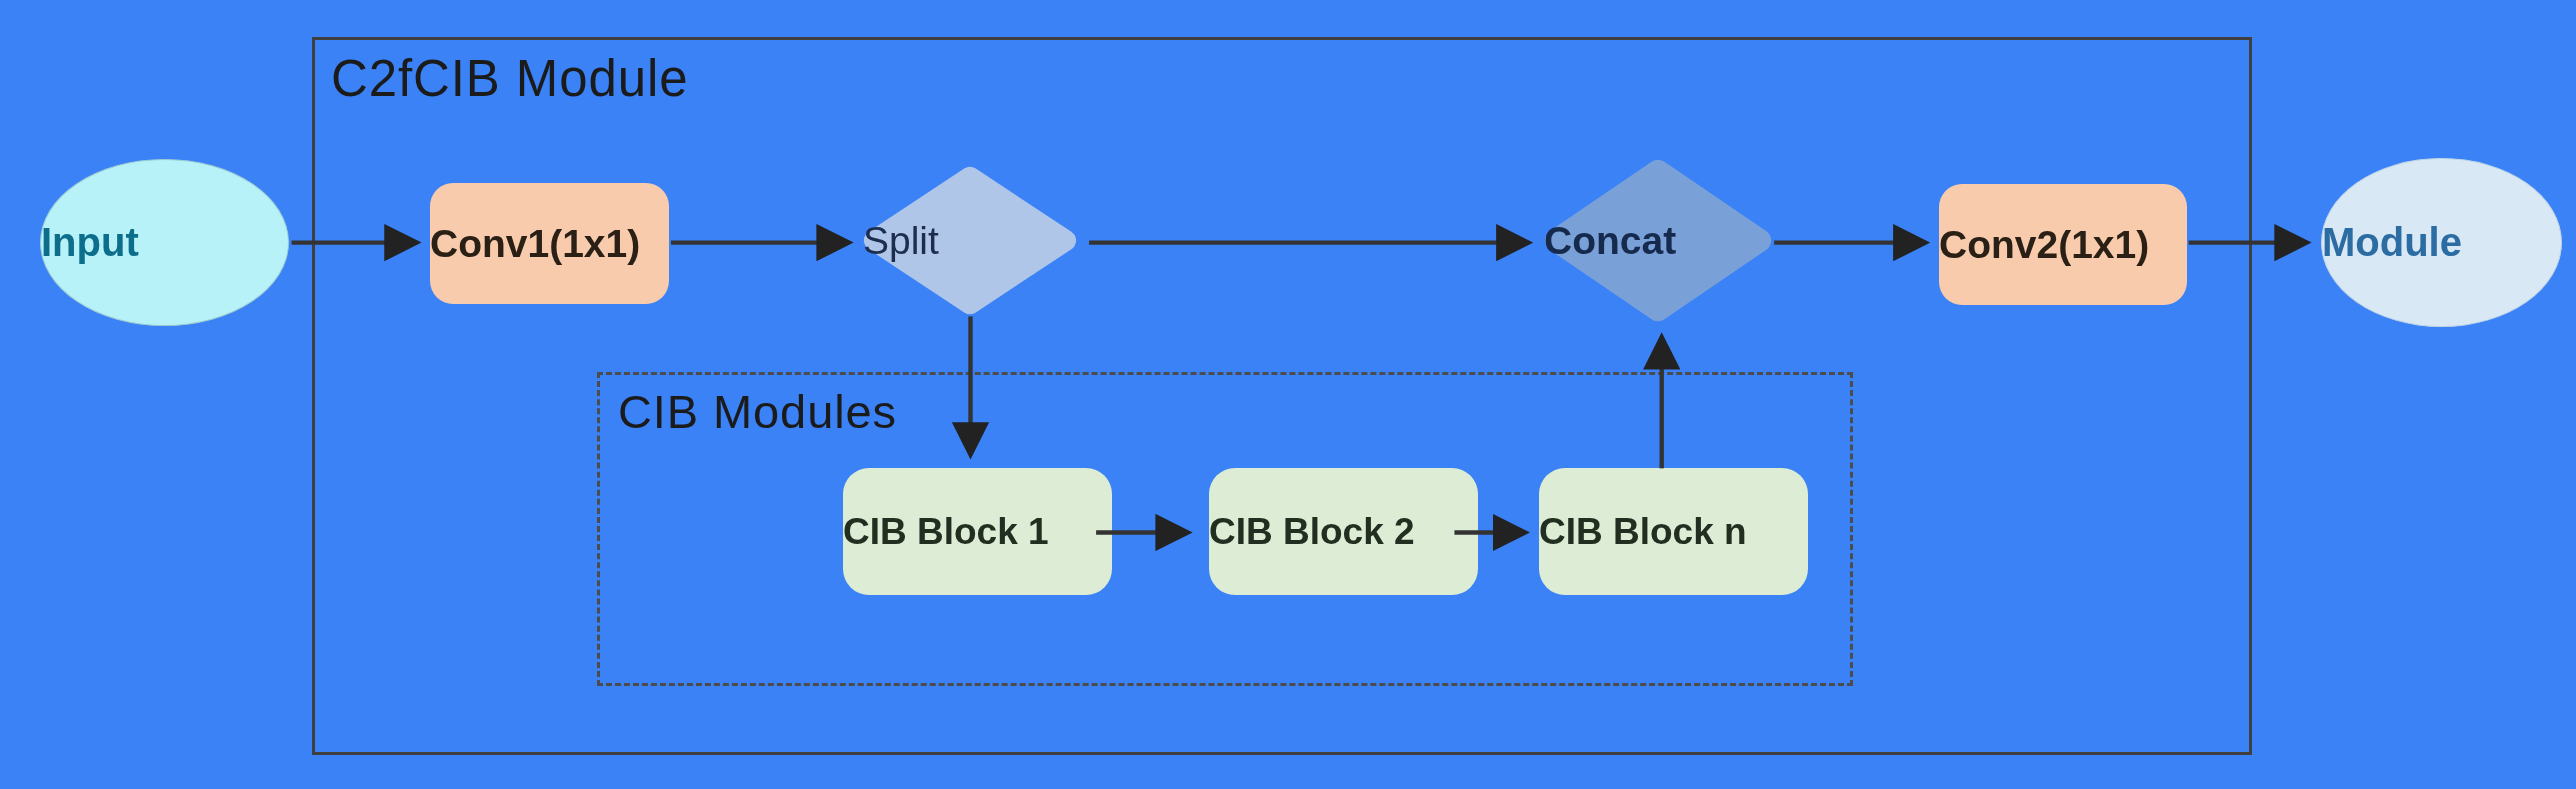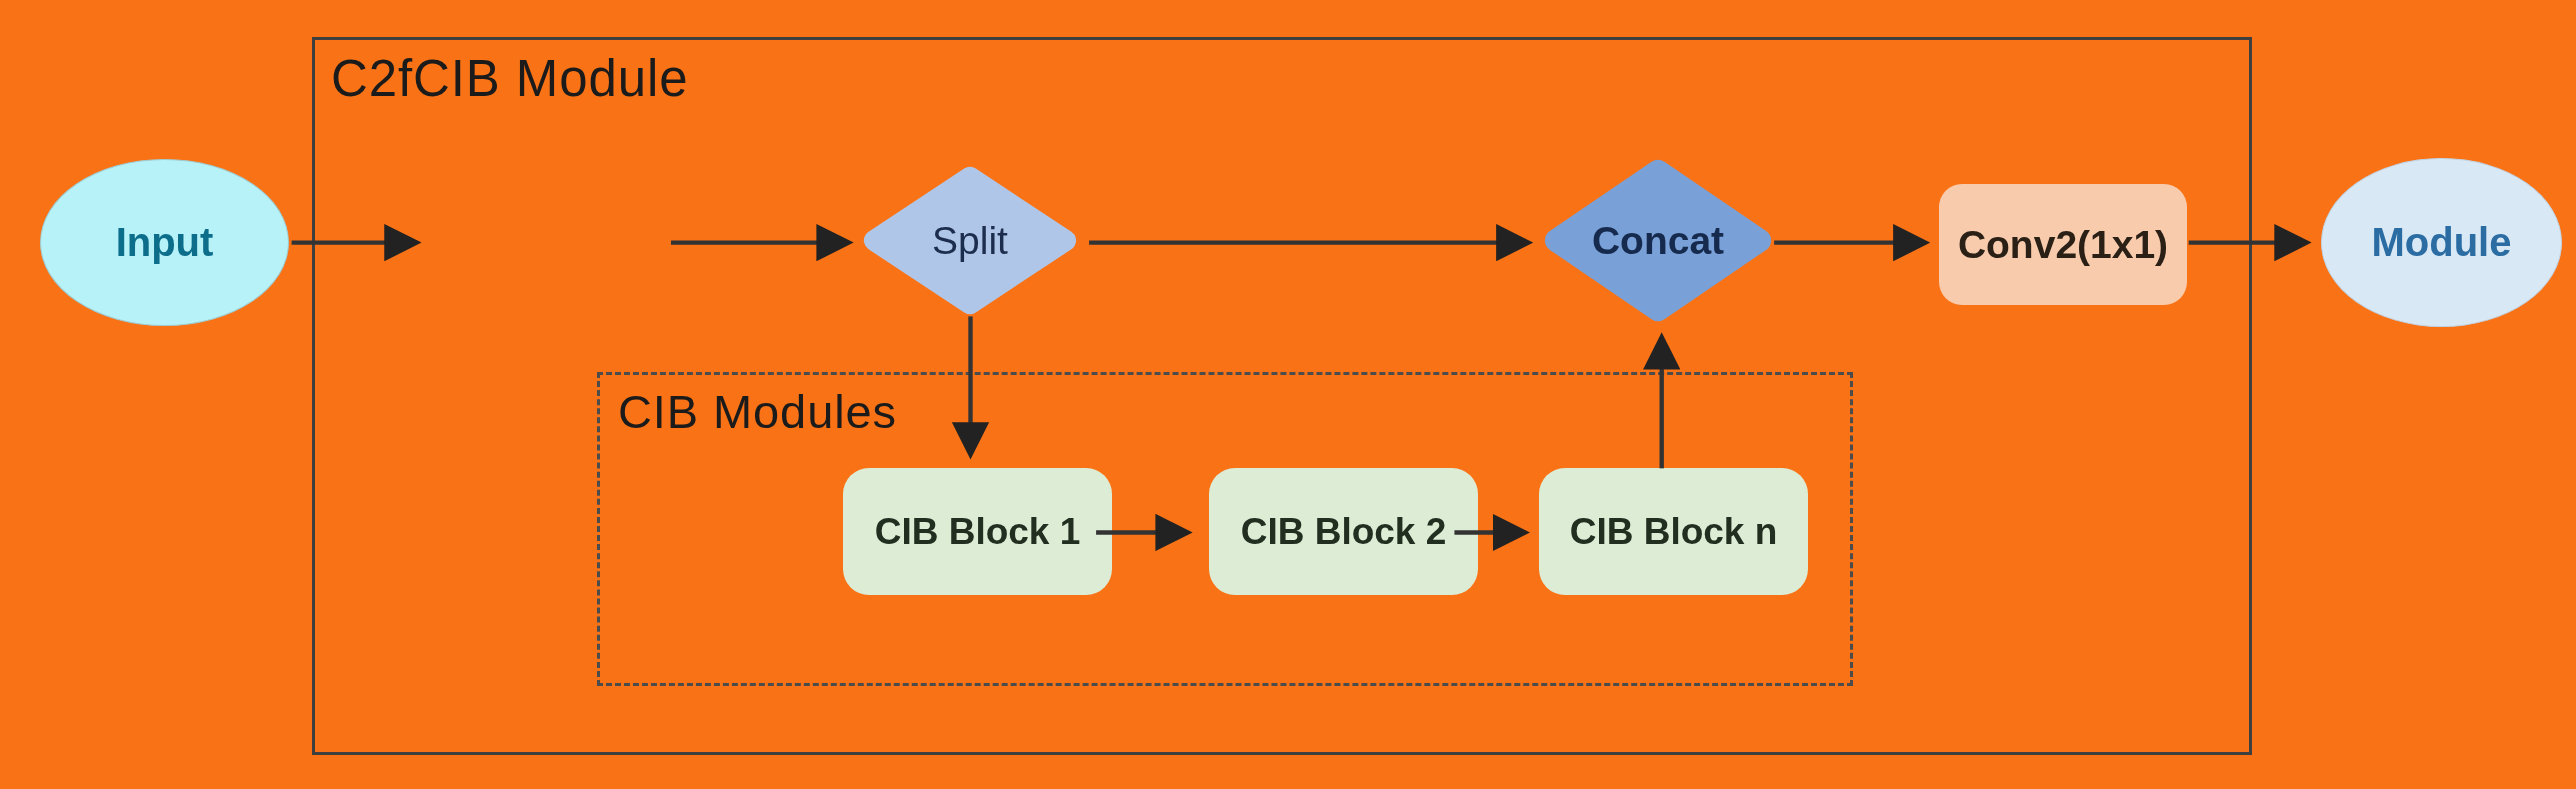--- a/index.html
+++ b/index.html
@@ -1,19 +1,19 @@
 <!DOCTYPE html>
 <html style="font-size:14px"><head>
 <meta charset="utf-8">
 <style>
   html,body{margin:0;padding:0;background:#ffffff;}
   .canvas{
     position:relative;
     width:2576px;height:790px;
-    background:#f97316;
+    background:#3b82f6;
     font-family:"Liberation Sans", sans-serif;
     overflow:hidden;
   }
   
   .outer-box{
     position:absolute;left:312px;top:37px;width:1940px;height:718px;
     border:3.5px solid #3f3f3f;background:transparent;box-sizing:border-box;
   }
   .outer-title{
     position:absolute;left:331px;top:49px;
@@ -22,21 +22,21 @@
   .dashed-box{
     position:absolute;left:597px;top:372px;width:1256px;height:314px;
     border:3.5px dashed #4c4c4c;box-sizing:border-box;background:transparent;
   }
   .dashed-title{
     position:absolute;left:618px;top:384px;
     font-size:47px;color:#1b1b1b;letter-spacing:0.9px;white-space:nowrap;
   }
   
   .node{
-    position:absolute;display:flex;align-items:center;justify-content:center;
+    position:absolute;display:flex;align-items:center;
     box-sizing:border-box;text-align:center;white-space:nowrap;
   }
   .node span{display:block;}
   
   .ellipse{border-radius:50%;}
   .input-node{
     left:40px;top:159px;width:249px;height:167px;
     background:#b6f2f8;border:1.8px solid #9fcdd3;
     color:#0d6e8c;font-size:40px;font-weight:700;
   }
@@ -86,20 +86,23 @@
   <div class="outer-box"></div>
   <div class="outer-title">C2fCIB Module</div>
 
   <div class="dashed-box"></div>
   <div class="dashed-title">CIB Modules</div>
 
   <div class="node ellipse input-node">
     <span>Input</span>
   </div>
 
+  <div class="node conv conv1-node">
+    <span>Conv1(1x1)</span>
+  </div>
 
   <div class="node diamond split-node">
     <svg class="shape" viewBox="0 0 244 170" preserveAspectRatio="none">
       <polygon class="split-shape" points="122,13 231,85 122,157 13,85" stroke-width="24" stroke-linejoin="round"></polygon>
     </svg>
     <span>Split</span>
   </div>
 
   <div class="node diamond concat-node">
     <svg class="shape" viewBox="0 0 260 186" preserveAspectRatio="none">

